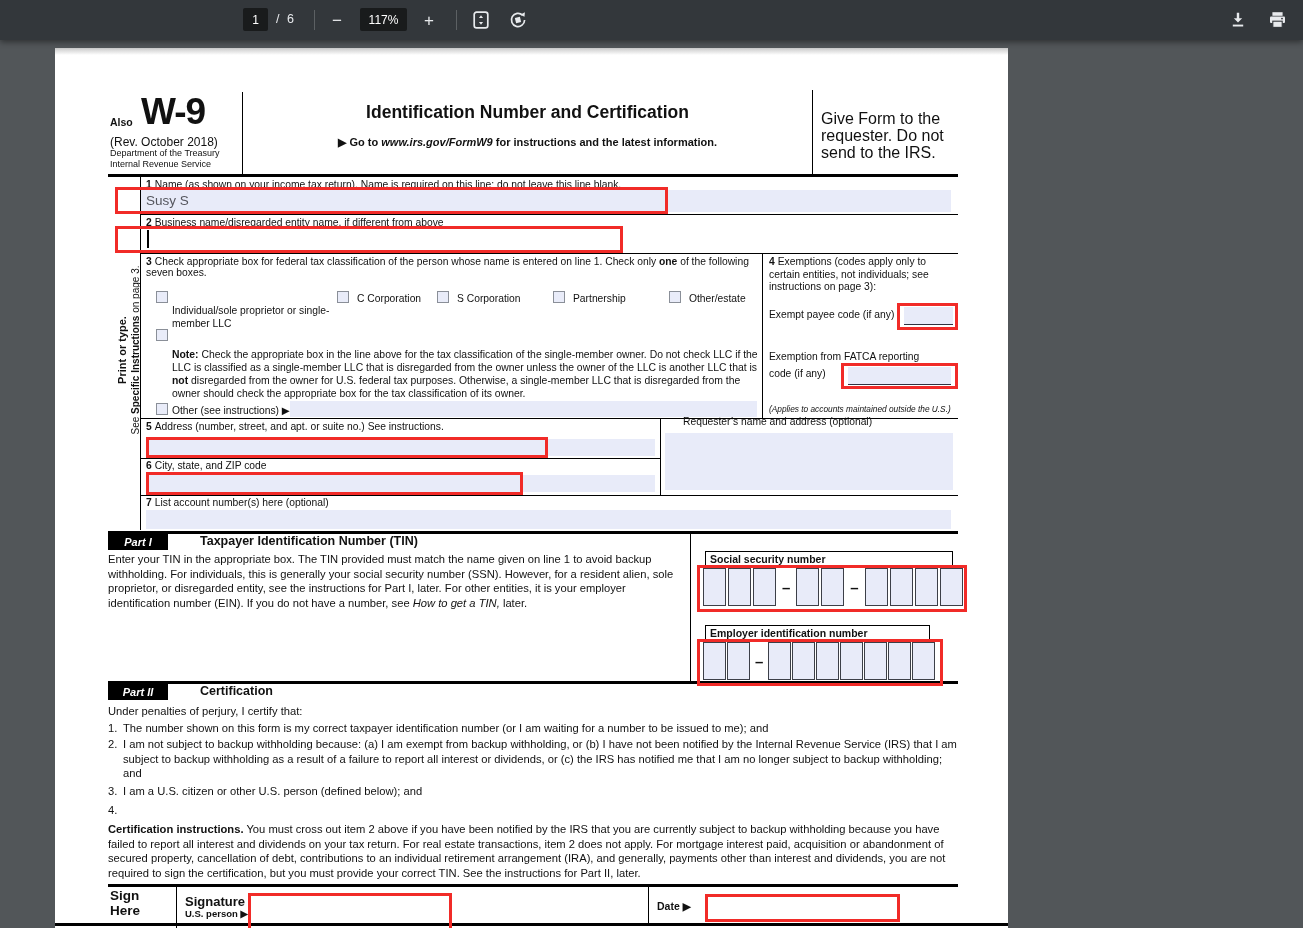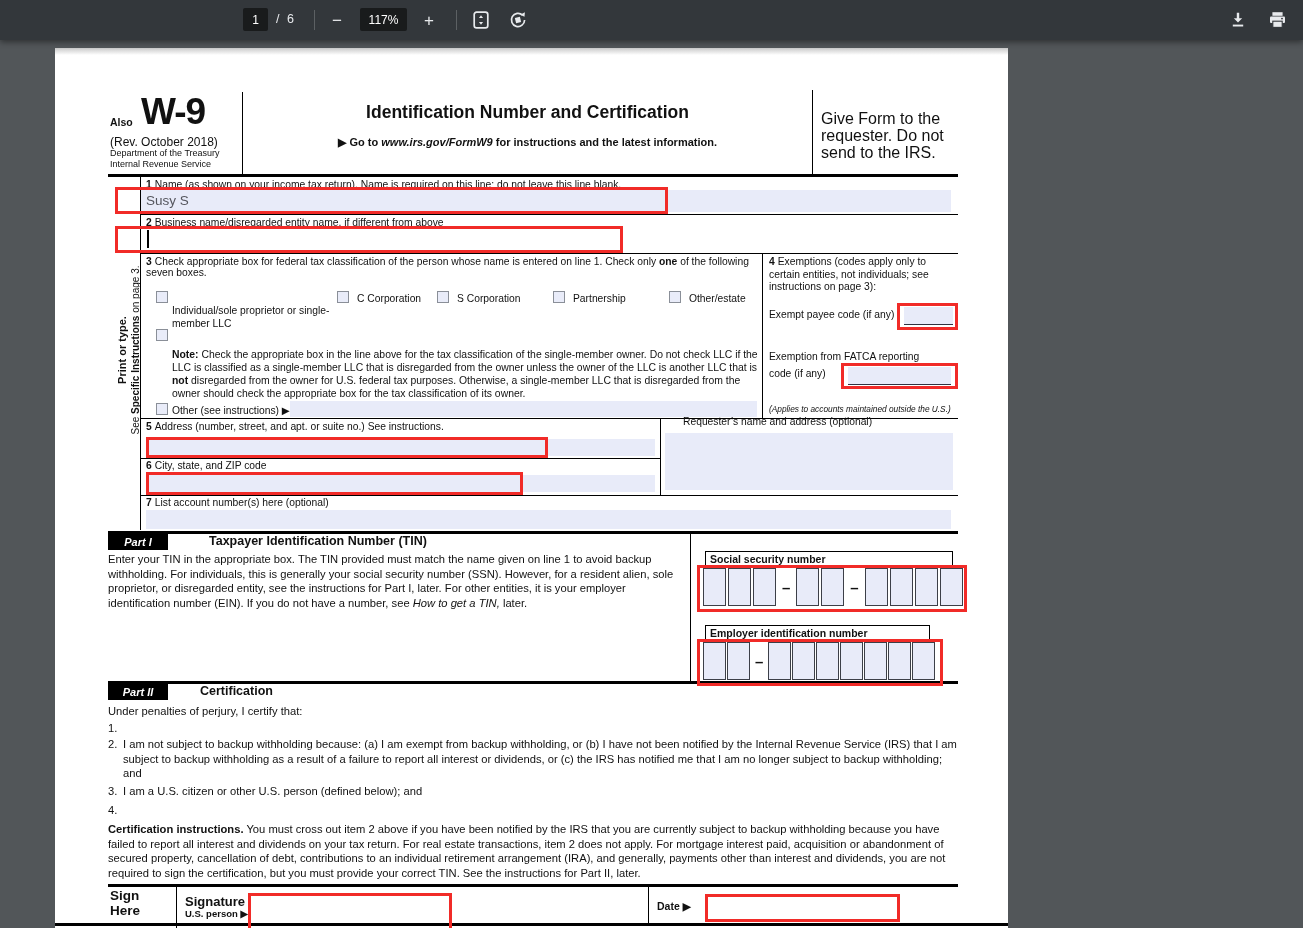--- a/index.html
+++ b/index.html
@@ -249,21 +249,21 @@
   <div class="redbox" style="left:91px; top:424px; width:377px; height:23px;"></div>
   <div class="hline" style="left:85px; top:447px; width:818px;"></div>
 
   <div class="lbl" style="left:91px; top:449px;">
     <b class="num">7</b><span>List account number(s) here (optional)</span>
   </div>
   <div class="field" style="left:91px; top:462px; width:805px; height:19px;"></div>
 
   <div class="hline thick" style="left:53px; top:483px; width:850px;"></div>
   <div class="badge" style="left:53px; top:486px;">Part I</div>
-  <div class="sec-title" style="left:145px; top:486px;margin-left:9px;">Taxpayer Identification Number (TIN)</div>
+  <div class="sec-title" style="left:145px; top:486px;">Taxpayer Identification Number (TIN)</div>
   <div class="vline" style="left:635px; top:483px; height:150px;"></div>
 
   <div class="para" style="left:53px; top:504px; width:580px;">
     <span>Enter your TIN in the appropriate box. The TIN provided must match the name given on line 1 to avoid backup withholding. For individuals, this is generally your social security number (SSN). However, for a resident alien, sole proprietor, or disregarded entity, see the instructions for Part I, later. For other entities, it is your employer identification number (EIN). If you do not have a number, see </span><i>How to get a TIN,</i><span> later.</span>
   </div>
 
   <div class="tin-label-box" style="left:650px; top:503px; width:248px;">Social security number</div>
   <div class="cells" style="left:648px; top:520px;">
     <span class="cell"></span>
     <span class="cell"></span>
@@ -297,20 +297,21 @@
   <div class="redbox" style="left:642px; top:591px; width:246px; height:47px;"></div>
 
   <div class="hline thick" style="left:53px; top:633px; width:850px;"></div>
   <div class="badge" style="left:53px; top:636px;">Part II</div>
   <div class="sec-title" style="left:145px; top:636px;">Certification</div>
 
   <div class="para" style="left:53px; top:656px;">Under penalties of perjury, I certify that:</div>
 
   <div class="para" style="left:53px; top:673px; width:852px; padding-left:15px;">
     <span class="abs" style="left:0;">1.</span>
+    <span>The number shown on this form is my correct taxpayer identification number (or I am waiting for a number to be issued to me); and</span>
   </div>
   <div class="para" style="left:53px; top:689px; width:852px; padding-left:15px;">
     <span class="abs" style="left:0;">2.</span>
     <span>I am not subject to backup withholding because: (a) I am exempt from backup withholding, or (b) I have not been notified by the Internal Revenue Service (IRS) that I am subject to backup withholding as a result of a failure to report all interest or dividends, or (c) the IRS has notified me that I am no longer subject to backup withholding; and</span>
   </div>
   <div class="para" style="left:53px; top:736px; width:852px; padding-left:15px;">
     <span class="abs" style="left:0;">3.</span>
     <span>I am a U.S. citizen or other U.S. person (defined below); and</span>
   </div>
   <div class="para" style="left:53px; top:755px; width:852px; padding-left:15px;">

